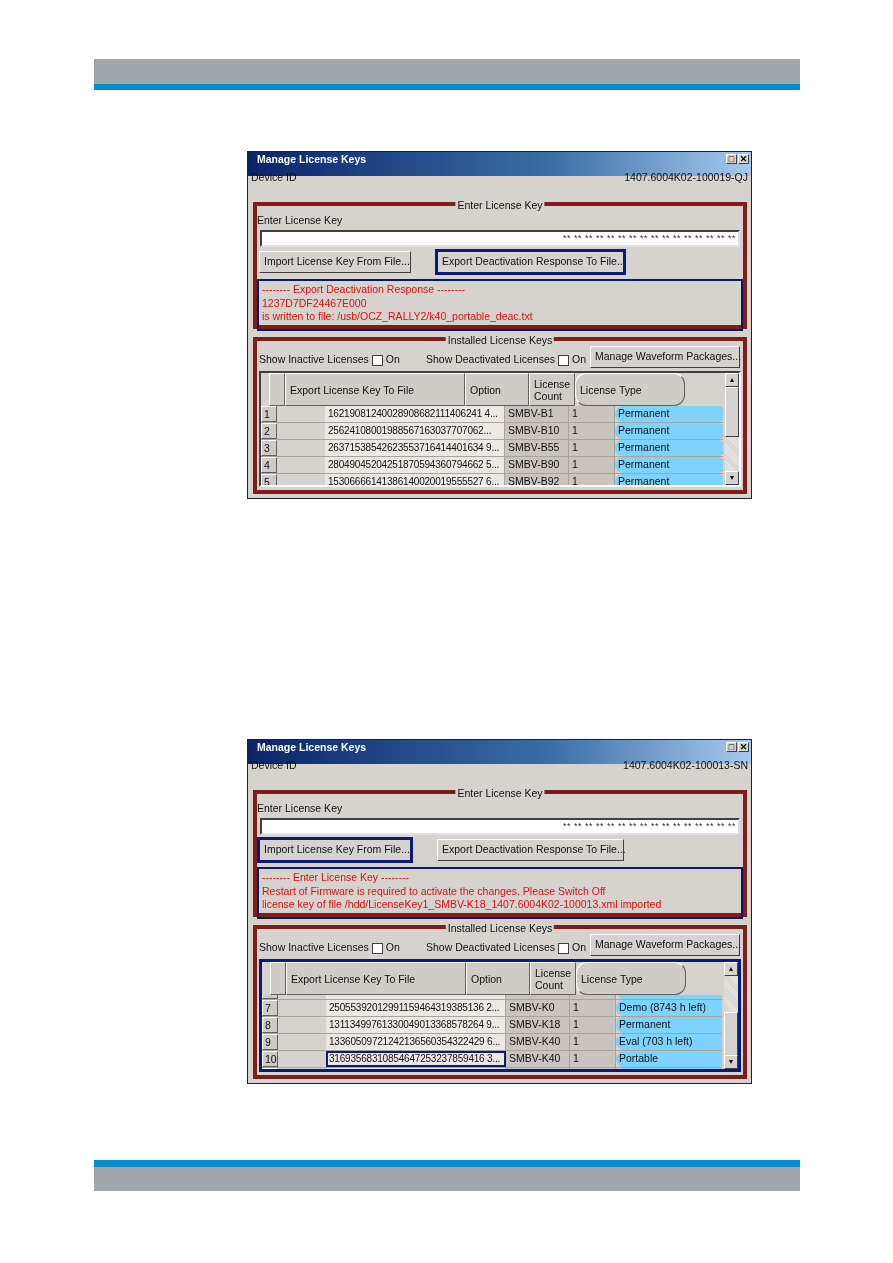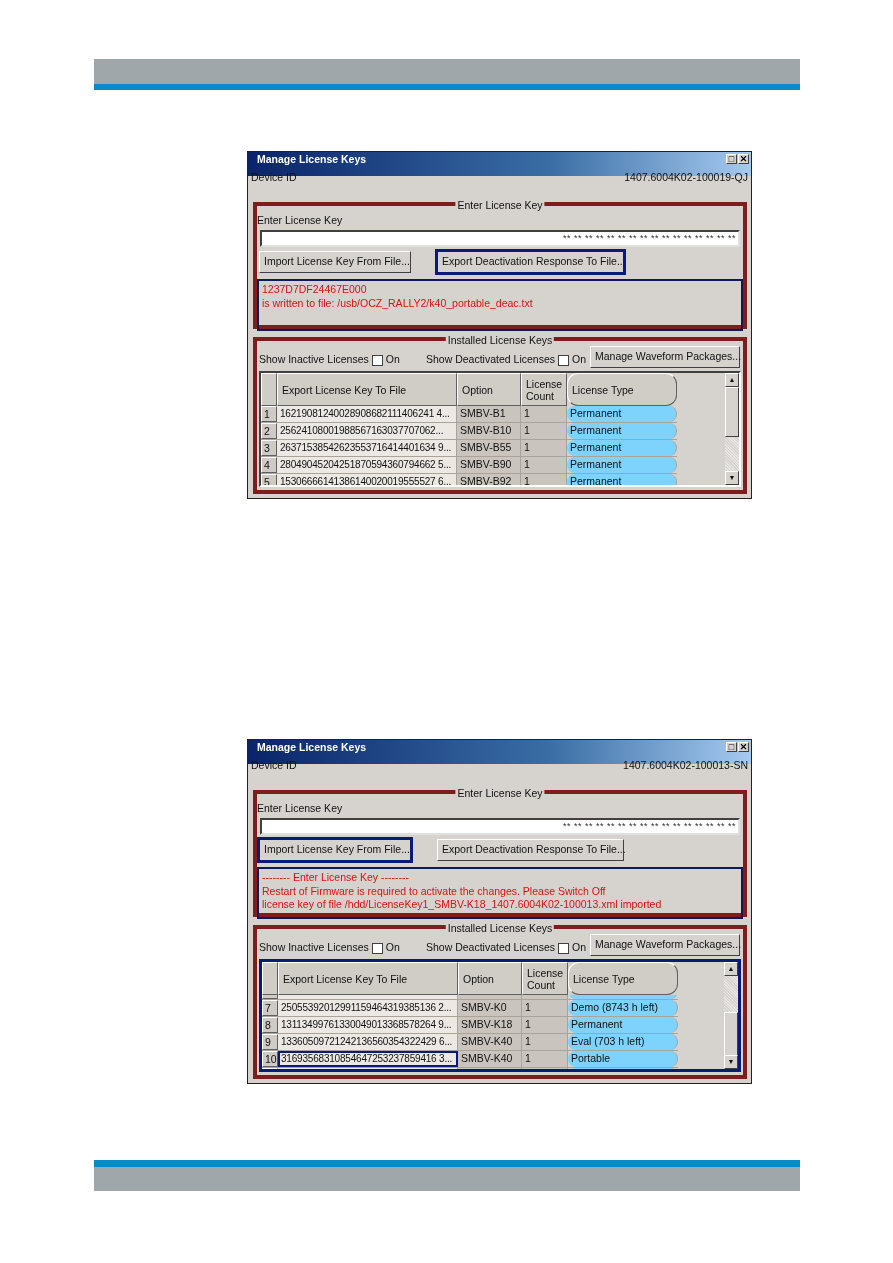--- a/index.html
+++ b/index.html
@@ -33,30 +33,30 @@
   .btn-export { left:180px; width:187px;text-align:center; }
   .msgbox { position:absolute; left:0; right:0; top:73px; height:52px; border:2px solid #0a1a5a; box-sizing:border-box; color:#e01010; padding:2px 3px; line-height:13.5px; font-size:10.5px; }
 
   .chkrow { position:absolute; left:2px; top:9px; right:2px; height:18px; line-height:18px; white-space:nowrap; }
   .chk-label { position:absolute; top:0;text-align:right; }
   .chkbox { display:inline-block; width:9px; height:9px; background:#fff; border:1px solid #404040; vertical-align:middle; margin:0 3px 0 3px; }
   .btn-waveform { position:absolute; left:333px; top:5px; width:150px; height:22px; background:#d6d3ce; border:1px solid #fff; border-right-color:#404040; border-bottom-color:#404040; box-sizing:border-box; line-height:19px; padding:0 4px; white-space:nowrap; font-size:10.5px; }
 
   .tablewrap { position:absolute; left:2px; right:2px; top:30px; bottom:3px; border:2px solid #404040; border-right-color:#fff; border-bottom-color:#fff; box-sizing:border-box; background:#d6d3ce; overflow:hidden; }
   .dlg2 .tablewrap { border:3px solid #0a1a7a; }
-  .thead { position:absolute; left:0; top:0; height:33px; display:flex; }
+  .thead { position:absolute; left:8px; top:0; height:33px; display:flex; }
   .th { height:33px; box-sizing:border-box; background:#d0ccc6; border:1px solid #fff; border-right-color:#606060; border-bottom-color:#606060; padding-left:4px; display:flex; align-items:center; font-size:10.5px; line-height:12px; }
   .c0 { width:16px; } .c1 { width:180px; } .c2 { width:64px; } .c3 { width:46px; } .c4 { width:110px;border-radius:11px; }
   .tbody { position:absolute; left:0; top:33px; right:16px; bottom:0; overflow:hidden; }
   .rows { position:absolute; left:0; top:0; }
   .dlg2 .rows { top:-12px; }
   .tr { display:flex; height:16px; border-bottom:1px solid #a8a49c; }
   .td { height:16px; box-sizing:border-box; line-height:15px; font-size:10.5px; white-space:nowrap; overflow:hidden; padding-left:3px; border-right:1px solid #a8a49c; background:#d6d3ce; }
   .td.c0 { background:#cfcbc4; border:1px solid #fff; border-right-color:#606060; border-bottom-color:#606060; padding-left:2px; }
-  .td.c1 { background:#ece9e4; font-size:10px; letter-spacing:-0.2px; }
+  .td.c1 { background:#ece9e4; font-size:10px; letter-spacing:-0.2px;margin-left:48px; }
   .td.c2 { background:#c9c5be; }
   .td.c3 { background:#c9c5be; }
   .td.c4 { background:#7dd3fc; }
   .td.sel { outline:2px solid #0a1a7a; outline-offset:-2px; }
   .vscroll { position:absolute; right:0; top:0; width:14px; bottom:0; background:repeating-linear-gradient(45deg,#e8e6e2 0 1px,#d6d3ce 1px 2px); }
   .sb-btn { position:absolute; left:0; width:14px; height:14px; background:#d6d3ce; border:1px solid #fff; border-right-color:#404040; border-bottom-color:#404040; box-sizing:border-box; font-size:7px; line-height:12px; text-align:center; }
   .sb-up { top:0; } .sb-down { bottom:0; }
   .sb-thumb { position:absolute; left:0; width:14px; background:#d6d3ce; border:1px solid #fff; border-right-color:#404040; border-bottom-color:#404040; box-sizing:border-box; }
   .dlg1 .sb-thumb { top:14px; height:50px; }
   .dlg2 .sb-thumb { top:50px; height:52px; }
@@ -79,20 +79,21 @@
     <div class="devid-label">Device ID</div>
     <div class="devid-val">1407.6004K02-100019-QJ</div>
 
     <div class="frame f-enter">
       <div class="frame-legend">Enter License Key</div>
       <div class="ekl">Enter License Key</div>
       <div class="keyinput">** ** ** ** ** ** ** ** ** ** ** ** ** ** ** **</div>
       <div class="btn btn-import">Import License Key From File...</div>
       <div class="btn btn-export focus">Export Deactivation Response To File...</div>
       <div class="msgbox">
+        <div>-------- Export Deactivation Response --------</div>
         <div>1237D7DF24467E000</div>
         <div>is written to file: /usb/OCZ_RALLY2/k40_portable_deac.txt</div>
       </div>
     </div>
 
     <div class="frame f-inst">
       <div class="frame-legend">Installed License Keys</div>
       <div class="chkrow">
         <span class="chk-label" style="left:0">
           <span>Show Inactive Licenses</span><span class="chkbox"></span><span>On</span>

